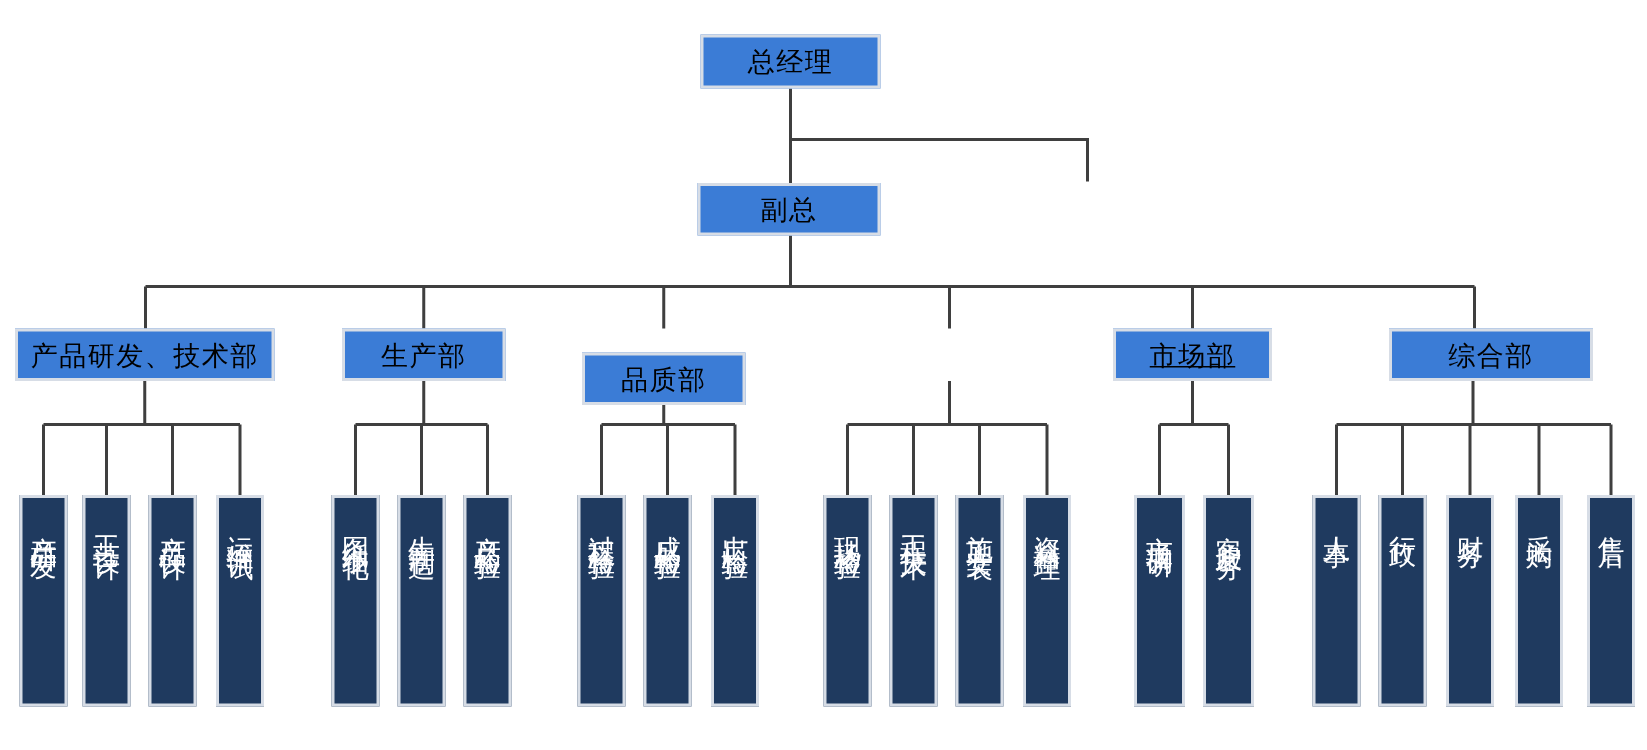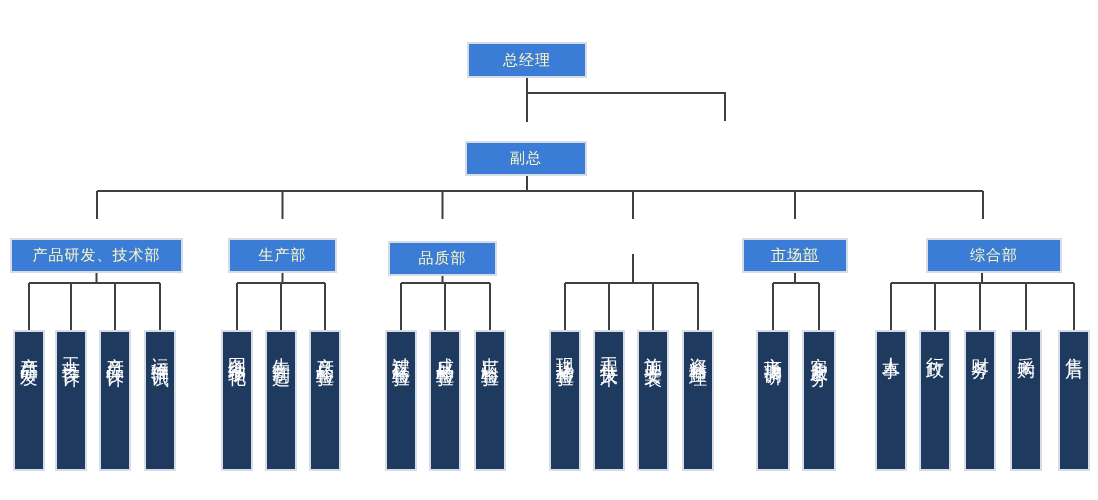--- a/index.html
+++ b/index.html
@@ -15,27 +15,26 @@
     width:1098px;height:500px;
     background:#ffffff;
     overflow:hidden;
   }
   .connectors{position:absolute;left:0;top:0;z-index:1;}
   .node{
     position:absolute;
     box-sizing:border-box;
     background:var(--blue);
     border:2px solid var(--border);
-    color:#fef9c3;
+    color:#000000;
     display:flex;align-items:center;justify-content:center;
-    font-size:15px;
+    font-size:18px;
     letter-spacing:1px;
     z-index:2;
     white-space:nowrap;
-    margin-top:19px;
   }
   .leaf{
     position:absolute;
     box-sizing:border-box;
     top:330px;height:141px;width:32px;
     background:var(--navy);
     border:2px solid var(--border);
     color:#ffffff;
     writing-mode:vertical-rl;
     text-orientation:upright;
@@ -45,21 +44,21 @@
     padding-top:11px;
     z-index:2;
   }
   .leaf.w34{width:34px;line-height:30px;}
   
   #n-ceo   {left:467px;top:23px; width:120px;height:36px;}
   #n-vice  {left:465px;top:122px;width:122px;height:35px;}
   #n-branch{left:633px;top:121px;width:184px;height:36px;}
   #n-d0{left:10px; top:219px;width:173px;height:35px;}
   #n-d1{left:228px;top:219px;width:109px;height:35px;}
-  #n-d2{left:388px;top:222px;width:109px;height:35px;}
+  #n-d2{left:388px;top:235px;width:109px;height:35px;}
   #n-d3{left:578px;top:219px;width:110px;height:35px;}
   #n-d4{left:742px;top:219px;width:106px;height:35px;text-decoration:underline;}
   #n-d5{left:926px;top:219px;width:136px;height:35px;}
 </style>
 </head>
 <body>
 
 <div class="chart">
 
   <svg class="connectors" width="1098" height="500" viewBox="0 0 1098 500">

